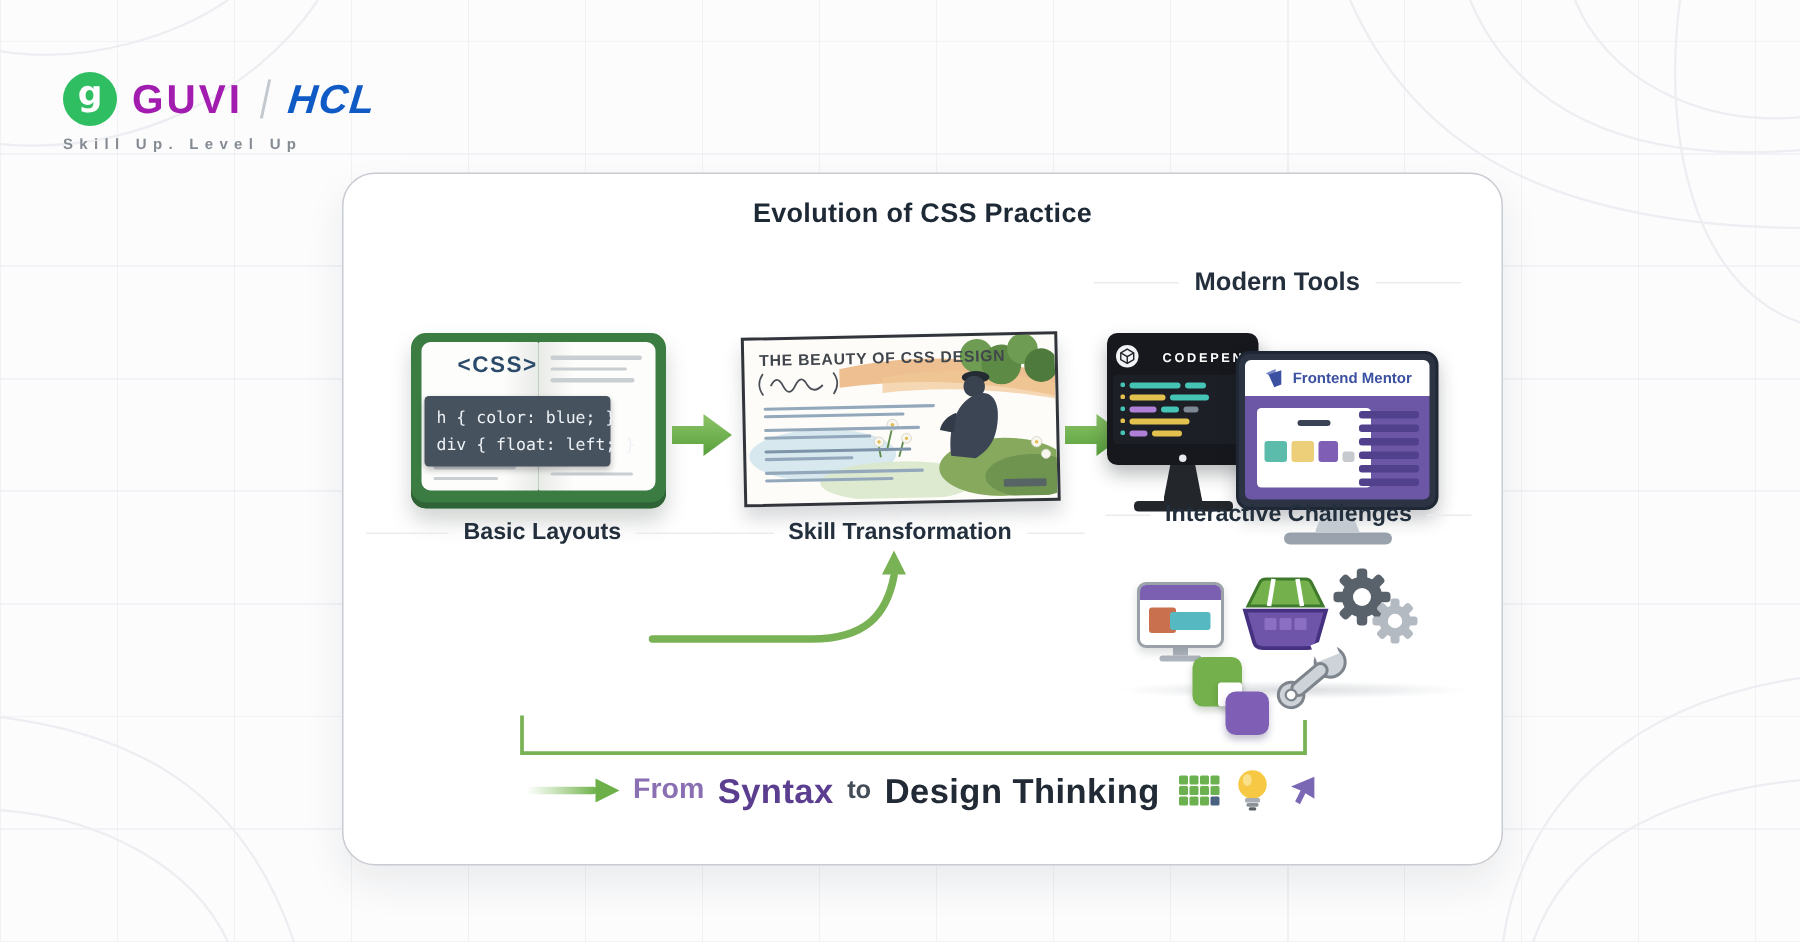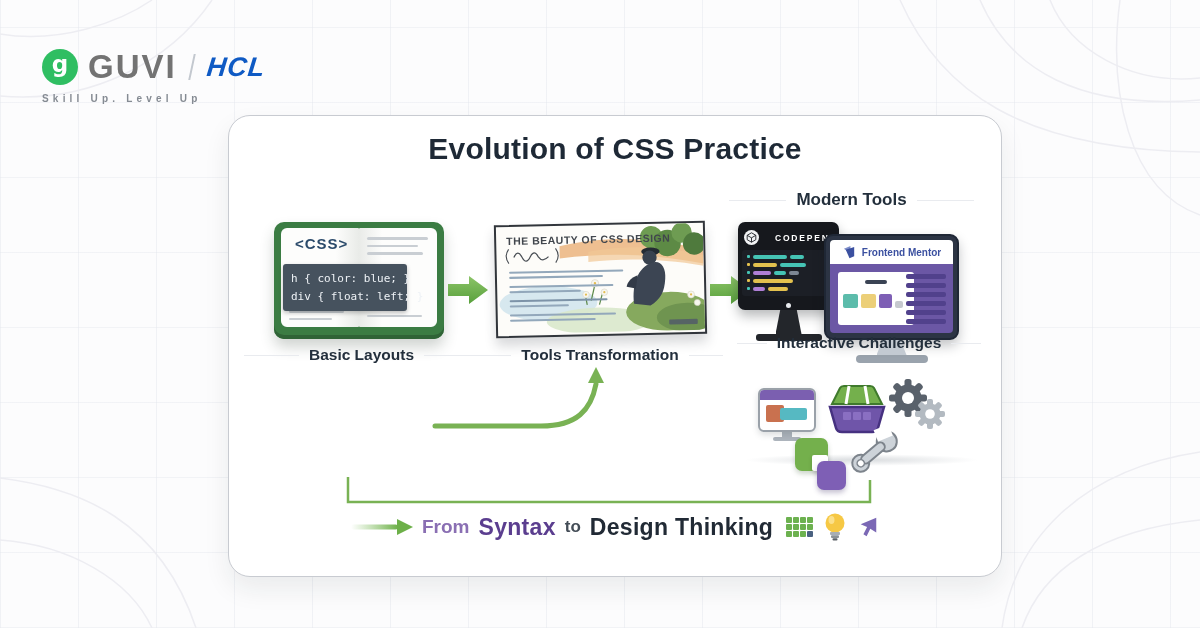--- a/index.html
+++ b/index.html
@@ -11,45 +11,45 @@
       repeating-linear-gradient(90deg, rgba(226,229,236,.45) 0 1px, transparent 1px 78px),
       repeating-linear-gradient(0deg, rgba(226,229,236,.40) 0 1px, transparent 1px 75px);}
   .mesh{position:absolute;inset:0;}
 
   
   .brand{position:absolute;left:42px;top:48px;}
   .brand-row{display:flex;align-items:center;gap:10px;}
   .guvi-mark{width:36px;height:36px;border-radius:50%;background:#2fbe62;display:flex;
     align-items:center;justify-content:center;color:#fff;font-family:"DejaVu Sans",sans-serif;
     font-weight:bold;font-size:23px;line-height:1;padding-bottom:6px;box-sizing:border-box;}
-  .guvi-name{font-size:33px;font-weight:800;letter-spacing:2px;color:#737373;}
+  .guvi-name{font-size:27px;font-weight:800;letter-spacing:2px;color:#a21caf;}
   .brand-sep{width:2px;height:26px;background:#c3c8cf;transform:skewX(-12deg);margin:0 4px;}
   .hcl-name{font-size:27px;font-weight:900;font-style:italic;color:#0f5ac4;letter-spacing:1px;transform:skewX(-6deg);}
   .tagline{margin-top:7px;font-size:10px;letter-spacing:4.2px;color:#858b93;font-weight:600;}
 
   
   .card{position:absolute;left:228px;top:115px;width:772px;height:460px;background:#ffffff;
     border:1px solid #c8cbd1;border-radius:22px;box-shadow:0 12px 26px rgba(30,35,40,.08);}
-  .card-title{position:absolute;left:0;right:0;top:16px;text-align:center;font-size:30px;
+  .card-title{position:absolute;left:0;right:0;top:16px;text-align:center;font-size:18px;
     font-weight:800;color:#1e2936;letter-spacing:.2px;}
 
   .col-h{position:absolute;display:flex;align-items:center;gap:10px;font-weight:800;
     font-size:17px;color:#232f3c;white-space:nowrap;}
   .col-h::before,.col-h::after{content:"";flex:1;height:1px;background:#e9ebef;}
   .col-h .yr{font-weight:400;font-size:14.5px;color:#39434e;margin-left:4px;}
   .cap{font-size:15.5px;}
 
   
   .book{position:absolute;left:45px;top:106px;width:170px;height:117px;background:#3b7c43;
     border-radius:10px;padding:6px 7px 12px;box-sizing:border-box;display:flex;
     box-shadow:0 8px 14px rgba(40,60,45,.22), inset 0 -4px 0 #2f6336;}
   .page{flex:1;background:#fdfdfc;position:relative;overflow:hidden;}
   .page.l{border-radius:6px 1px 1px 6px;background:linear-gradient(90deg,#fdfdfc 70%,#e9ebe8);}
   .page.r{border-radius:1px 6px 6px 1px;background:linear-gradient(270deg,#fdfdfc 70%,#e9ebe8);}
-  .css-tag{display:block;margin:7px 0 0 14px;font-weight:bold;font-size:15px;letter-spacing:1px;color:#2c4b6b;}
+  .css-tag{display:block;margin:7px 0 0 24px;font-weight:bold;font-size:15px;letter-spacing:1px;color:#2c4b6b;}
   .bline{height:2.5px;border-radius:2px;background:#c9ced3;margin:5px 8px 0;}
   .code-box{position:absolute;left:9px;top:42px;width:124px;background:#46525e;border-radius:3px;
     padding:6px 8px;box-sizing:border-box;font-family:"DejaVu Sans Mono",monospace;font-size:11px;
     line-height:1.6;color:#eef2f6;white-space:nowrap;box-shadow:0 2px 4px rgba(0,0,0,.25);}
 
   
   .zen{position:absolute;left:266px;top:107px;width:207px;height:109px;background:#fdfcf9;
     border:2px solid #31353b;transform:rotate(-1.2deg);box-shadow:0 8px 12px rgba(40,45,55,.18);overflow:hidden;}
   .zen-title{position:absolute;left:10px;top:8px;font-size:10.5px;font-weight:700;
     letter-spacing:.5px;color:#41464d;z-index:2;}
@@ -178,21 +178,21 @@
       <span class="brand-sep"></span>
       <span class="hcl-name">HCL</span>
     </div>
     <div class="tagline">Skill Up. Level Up</div>
   </div>
 
   <div class="card">
 
     <div class="card-title">Evolution of CSS Practice</div>
 
-    <div class="col-h" style="left:500px;top:62px;width:245px;margin-top:12px;">
+    <div class="col-h" style="left:500px;top:62px;width:245px;">
       <span>Modern Tools</span>
     </div>
 
     <div class="book">
       <div class="page l">
         <span class="css-tag">&lt;CSS&gt;</span>
         <div class="bline" style="margin-top:58px;width:70%"></div>
         <div class="bline" style="width:55%"></div>
       </div>
       <div class="page r">
@@ -342,21 +342,21 @@
         </div>
       </div>
       <div class="fm-neck"></div>
       <div class="fm-base"></div>
     </div>
 
     <div class="col-h cap" style="left:15px;top:230px;width:235px;justify-content:center;">
       <span>Basic Layouts</span>
     </div>
     <div class="col-h cap" style="left:248px;top:230px;width:246px;">
-      <span>Tools Transformation</span>
+      <span>Skill Transformation</span>
     </div>
     <div class="col-h cap" style="left:508px;top:218px;width:244px;">
       <span>Interactive Challenges</span>
     </div>
 
 
     <svg class="curve-arrow" width="182" height="76" viewBox="0 0 182 76">
       <path d="M6 60 L112 60 C148 60 162 44 167 18" stroke="#79b254" stroke-width="5" fill="none" stroke-linecap="round"></path>
       <polygon points="159,17 167,1 175,17" fill="#79b254"></polygon>
     </svg>

